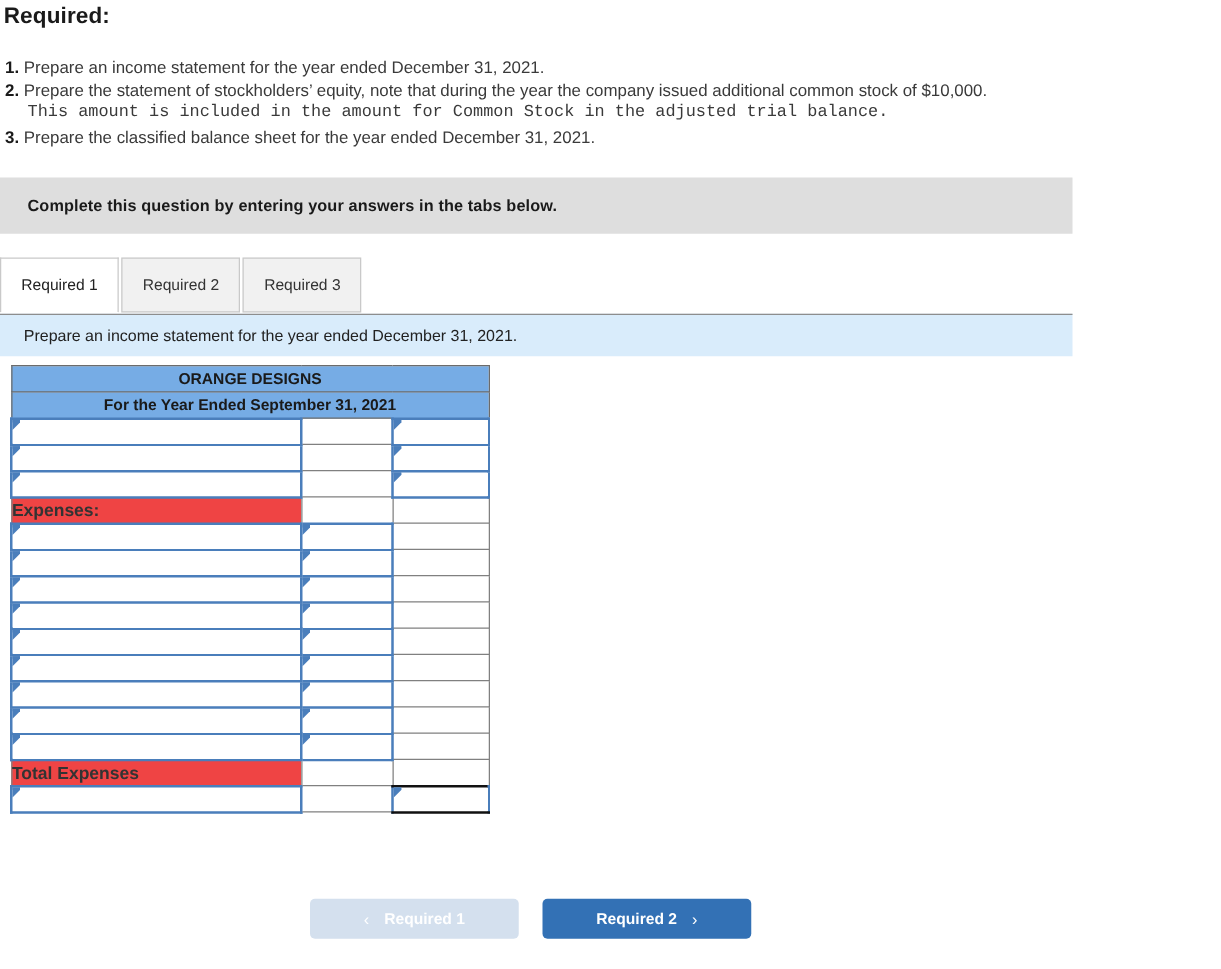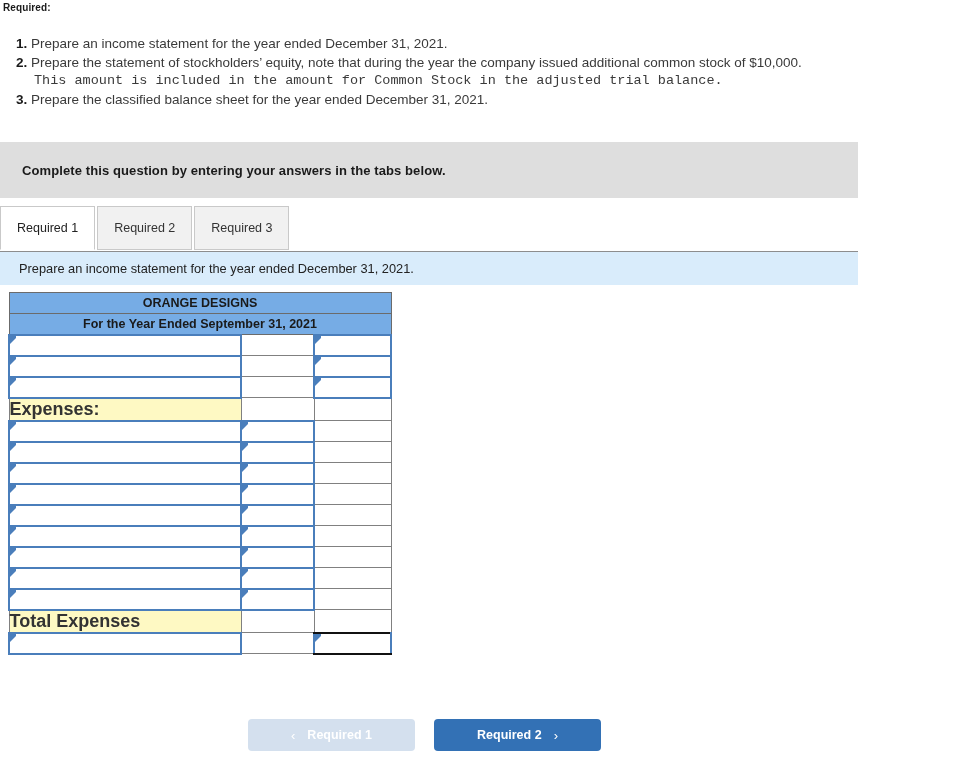--- a/index.html
+++ b/index.html
@@ -14,29 +14,29 @@
     color: #222222;
     overflow: hidden;
     position: relative;
   }
 
   
   #required-block {
     padding: 0 0 0 2px;
   }
   #required-heading {
-    font-size: 10px;
+    font-size: 18px;
     font-weight: bold;
     color: #1a1a1a;
     margin: 0;
     padding: 2px 0 0 1px;
     letter-spacing: 0.1px;
   }
   #required-list {
-    margin: 12px;
+    margin: 0;
     padding: 0;
     list-style: none;
   }
   .req-item {
     font-size: 13.5px;
     line-height: 18.5px;
     color: #3a3a3a;
     padding-left: 2px;
     white-space: nowrap;
   }
@@ -51,21 +51,21 @@
     white-space: nowrap;
     font-family: Liberation Mono, monospace;
   }
 
   
   #complete-banner {
     position: absolute;
     left: 0;
     top: 142px;
     width: 858px;
-    height: 56px;
+    height: 45px;
     background: #dedede;
     display: flex;
     align-items: center;
   }
   #complete-banner-text {
     font-size: 13px;
     font-weight: bold;
     color: #1a1a1a;
     padding-left: 22px;
     letter-spacing: 0.1px;
@@ -151,22 +151,22 @@
   }
   .hdr.b { font-weight: bold; }
 
   .plain {
     border: 1px solid #808080;
     background: #ffffff;
   }
 
   .label-cell {
     border: 1px solid #808080;
-    background: #fef9c3;
-    font-size: 18px;
+    background: #ef4444;
+    font-size: 14px;
     color: #333333;
     padding-left: 4px;
   }
   .label-cell.ind {
     padding-left: 38px;
   }
 
   
   .inp {
     border: 2px solid #4a7ebb;

